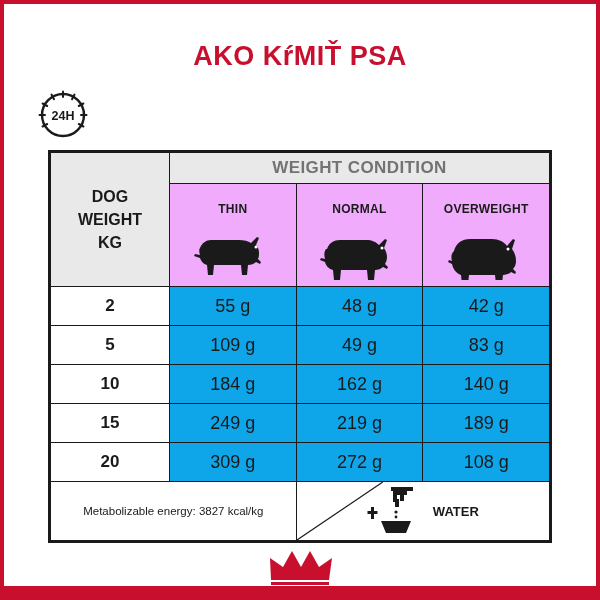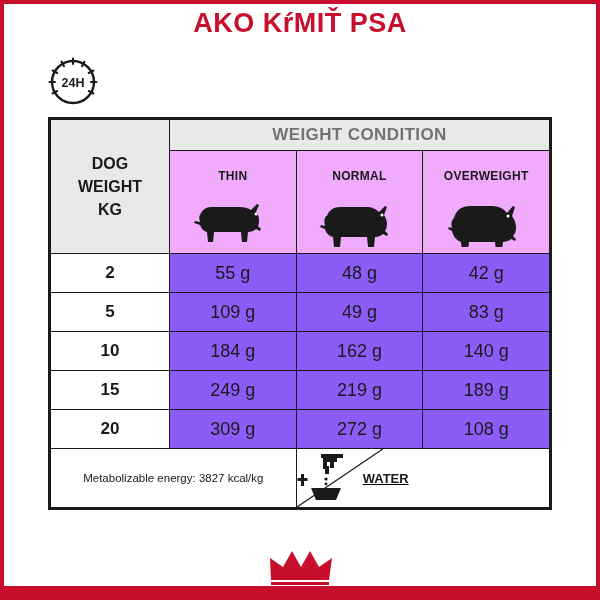--- a/index.html
+++ b/index.html
@@ -23,28 +23,28 @@
     border-right: 4px solid #c8102e;
     border-top: 4px solid #c8102e;
     background: #fff;
   }
   .title {
     text-align: center;
     color: #c8102e;
     font-size: 27px;
     font-weight: bold;
     letter-spacing: 0.5px;
-    padding-top: 4px;
+    padding-top: 37px;
     margin: 0;
   }
   .subhead-row {
     display: flex;
     align-items: center;
     margin-top: 16px;
-    padding-left: 42px;
+    padding-left: 32px;
   }
   .badge-24h {
     width: 54px;
     height: 54px;
     flex: 0 0 54px;
     position: relative;
   }
   .badge-24h svg { display: block; }
   .dry-only {
     font-size: 24px;
@@ -109,42 +109,42 @@
   .row-weight {
     font-size: 17px;
     font-weight: bold;
     color: #1a1a1a;
     background: #fff;
     height: 38px;
   }
   .row-val {
     font-size: 18px;
     color: #1a1a1a;
-    background: #8b5cf6;
+    background: #0ea5e9;
     height: 38px;
   }
   .footer-row td {
     border: none;
   }
   .metabolizable {
     font-size: 11.5px;
     color: #1a1a1a;
     text-align: left;
     padding: 8px 0 10px 6px;
   }
   .water-cell {
     position: relative;
     height: 58px;
   }
   .water-inner {
     display: flex;
     align-items: center;
+    justify-content: center;
     gap: 8px;
     height: 58px;
-    text-decoration: underline;
   }
   .water-label {
     font-size: 13px;
     font-weight: bold;
     color: #1a1a1a;
   }
   .diag-sep {
     position: absolute;
     left: 0;
     top: 0;

